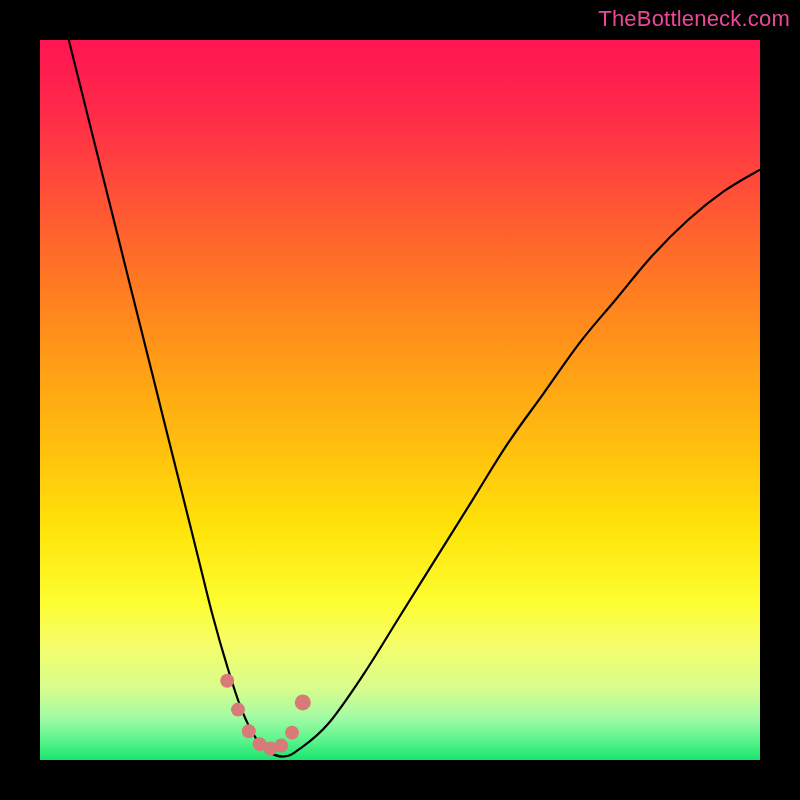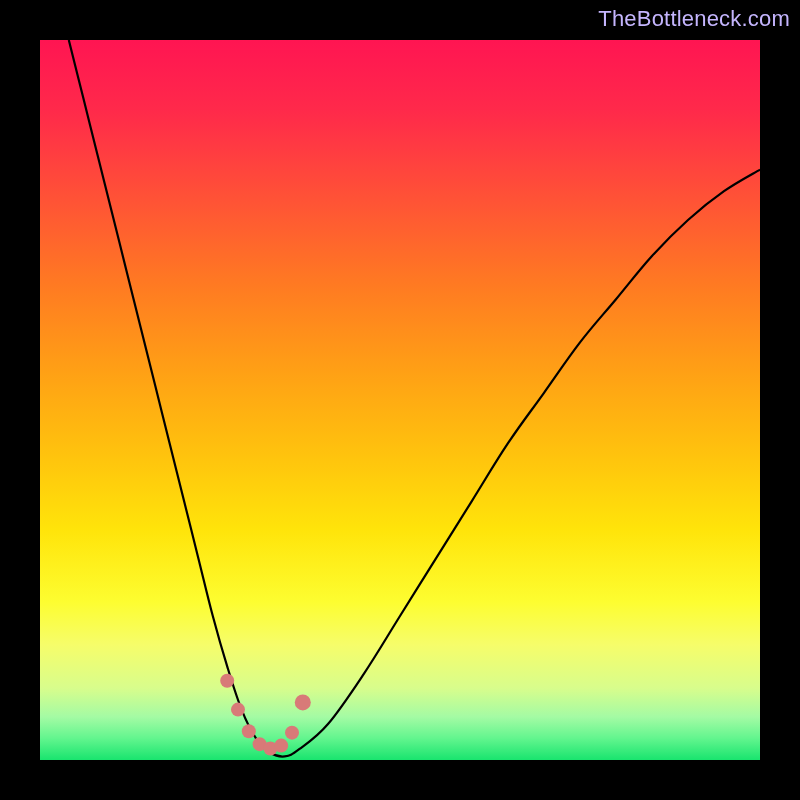--- a/index.html
+++ b/index.html
@@ -39,21 +39,21 @@
       #d8fd8c 90%,
       #a4fba4 94%,
       #62f58e 97%,
       #19e46e 100%
     );
   }
   .watermark {
     position: absolute;
     top: 6px;
     right: 10px;
-    color: #c4b5fd;
+    color: #ec4899;
     font-size: 22px;
     font-weight: 500;
     letter-spacing: 0.2px;
     user-select: none;
   }
   svg.curve {
     position: absolute;
     left: 0;
     top: 0;
     width: 720px;

